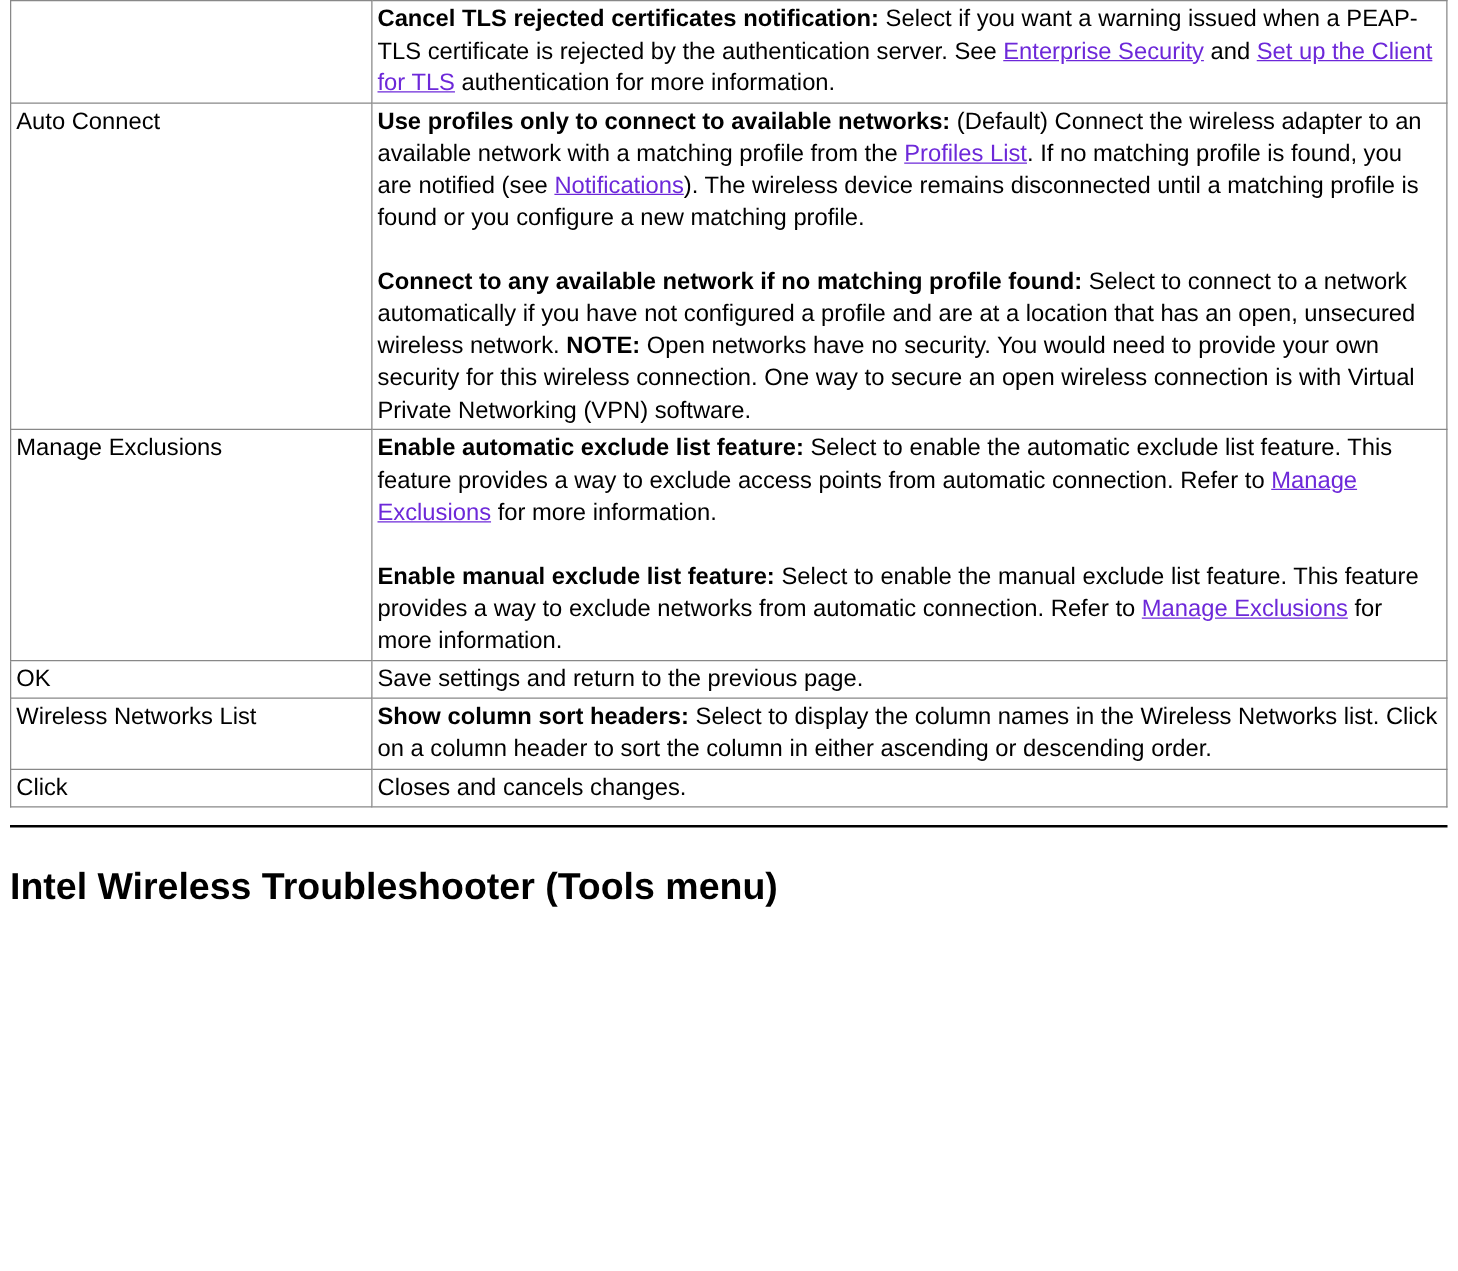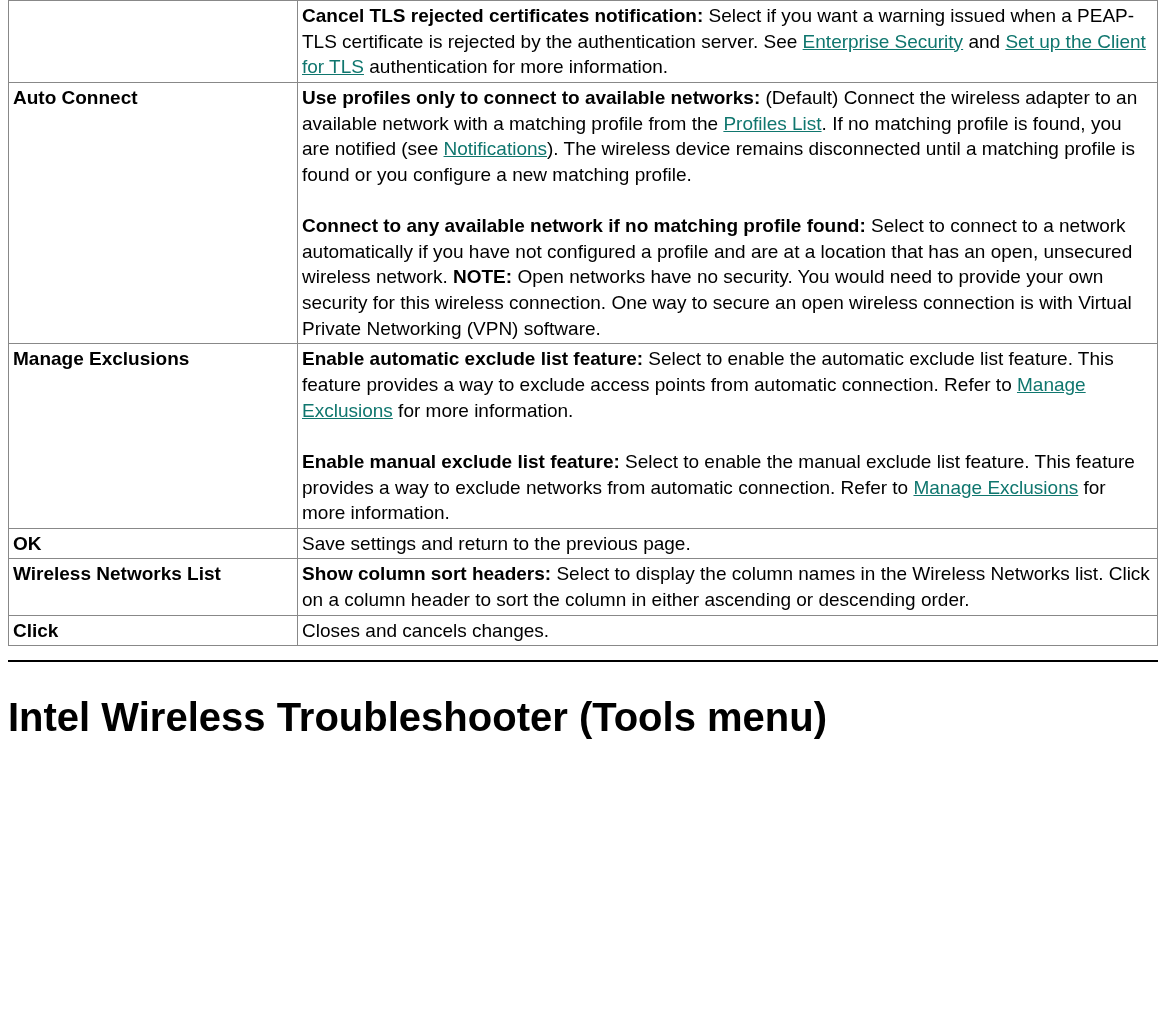--- a/index.html
+++ b/index.html
@@ -15,37 +15,37 @@
     border-collapse: collapse;
     width: 100%;
     table-layout: auto;
   }
   table.doc td {
     border: 1px solid #888;
     vertical-align: top;
     padding: 2px 4px;
   }
   td.label {
-    font-weight: bold;
+    font-weight: normal;
     width: 280px;
     white-space: nowrap;
   }
   .b { font-weight: bold; }
   a.link {
-    color: #0f766e;
+    color: #6d28d9;
     text-decoration: underline;
   }
   hr.sep {
     margin-top: 14px;
     margin-bottom: 28px;
     border: none;
     border-top: 2px solid #000;
   }
   h2.sec {
-    font-size: 40px;
+    font-size: 30px;
     font-weight: bold;
     margin: 0 0 12px 0;
   }
 </style>
 </head>
 <body>
 
 <table class="doc">
   <tbody id="tbody">
       <tr>

